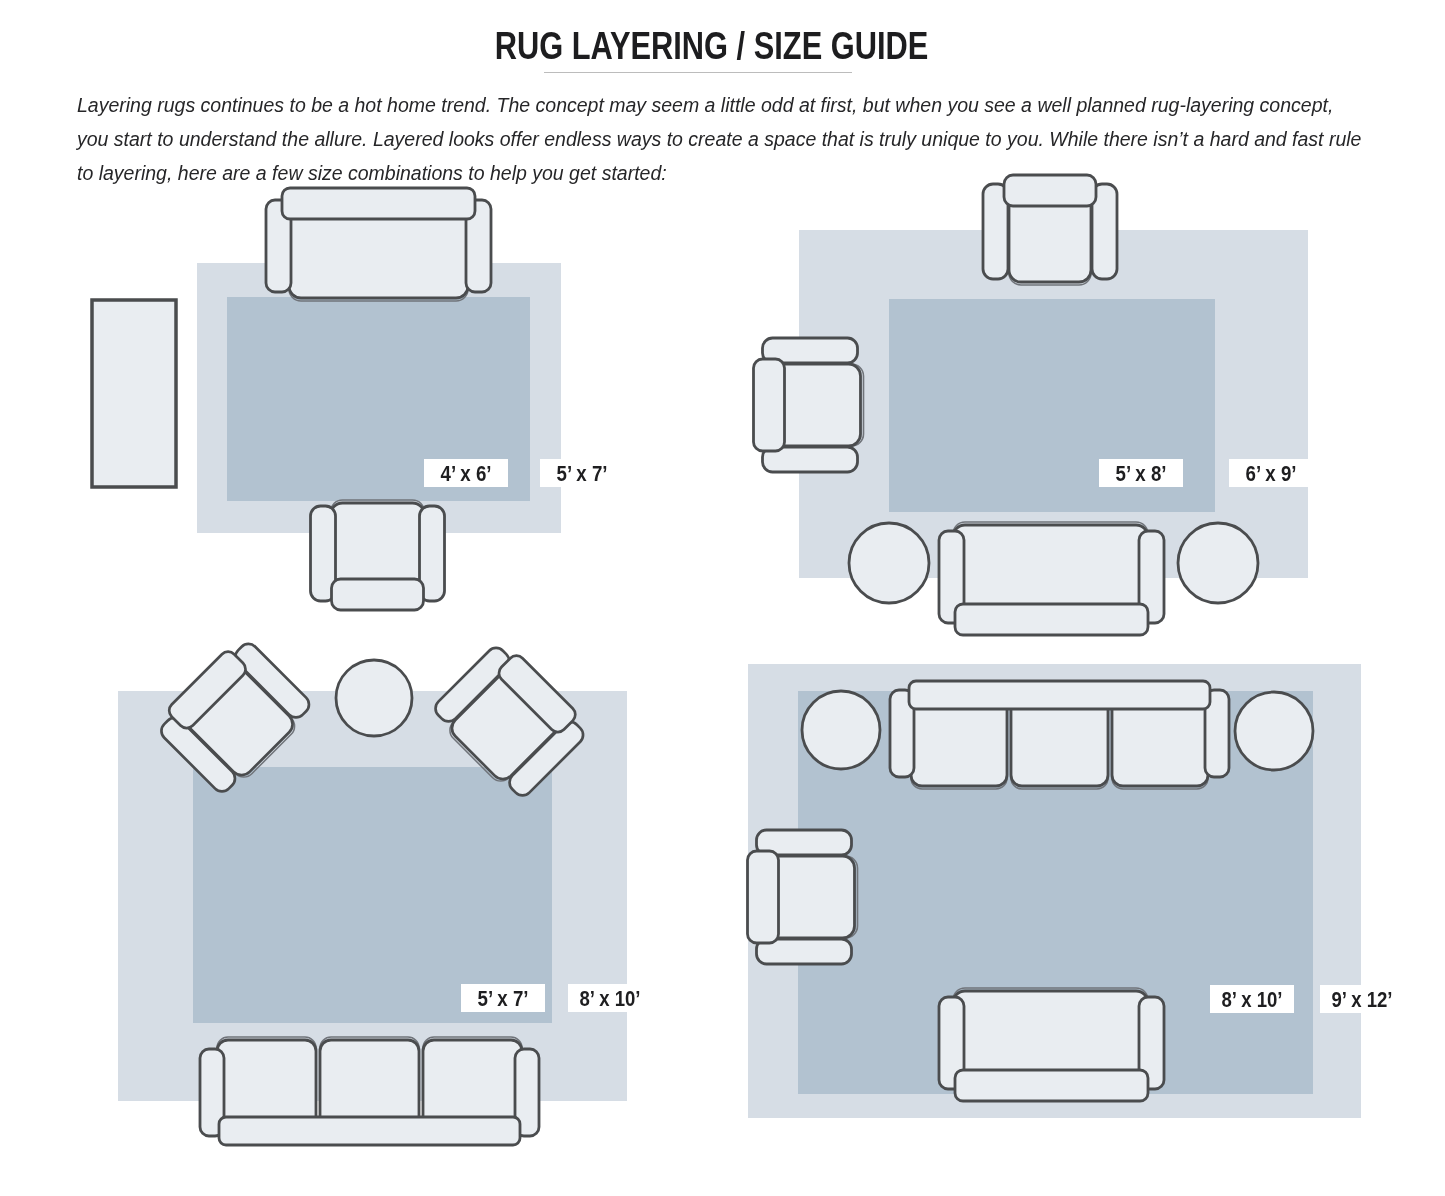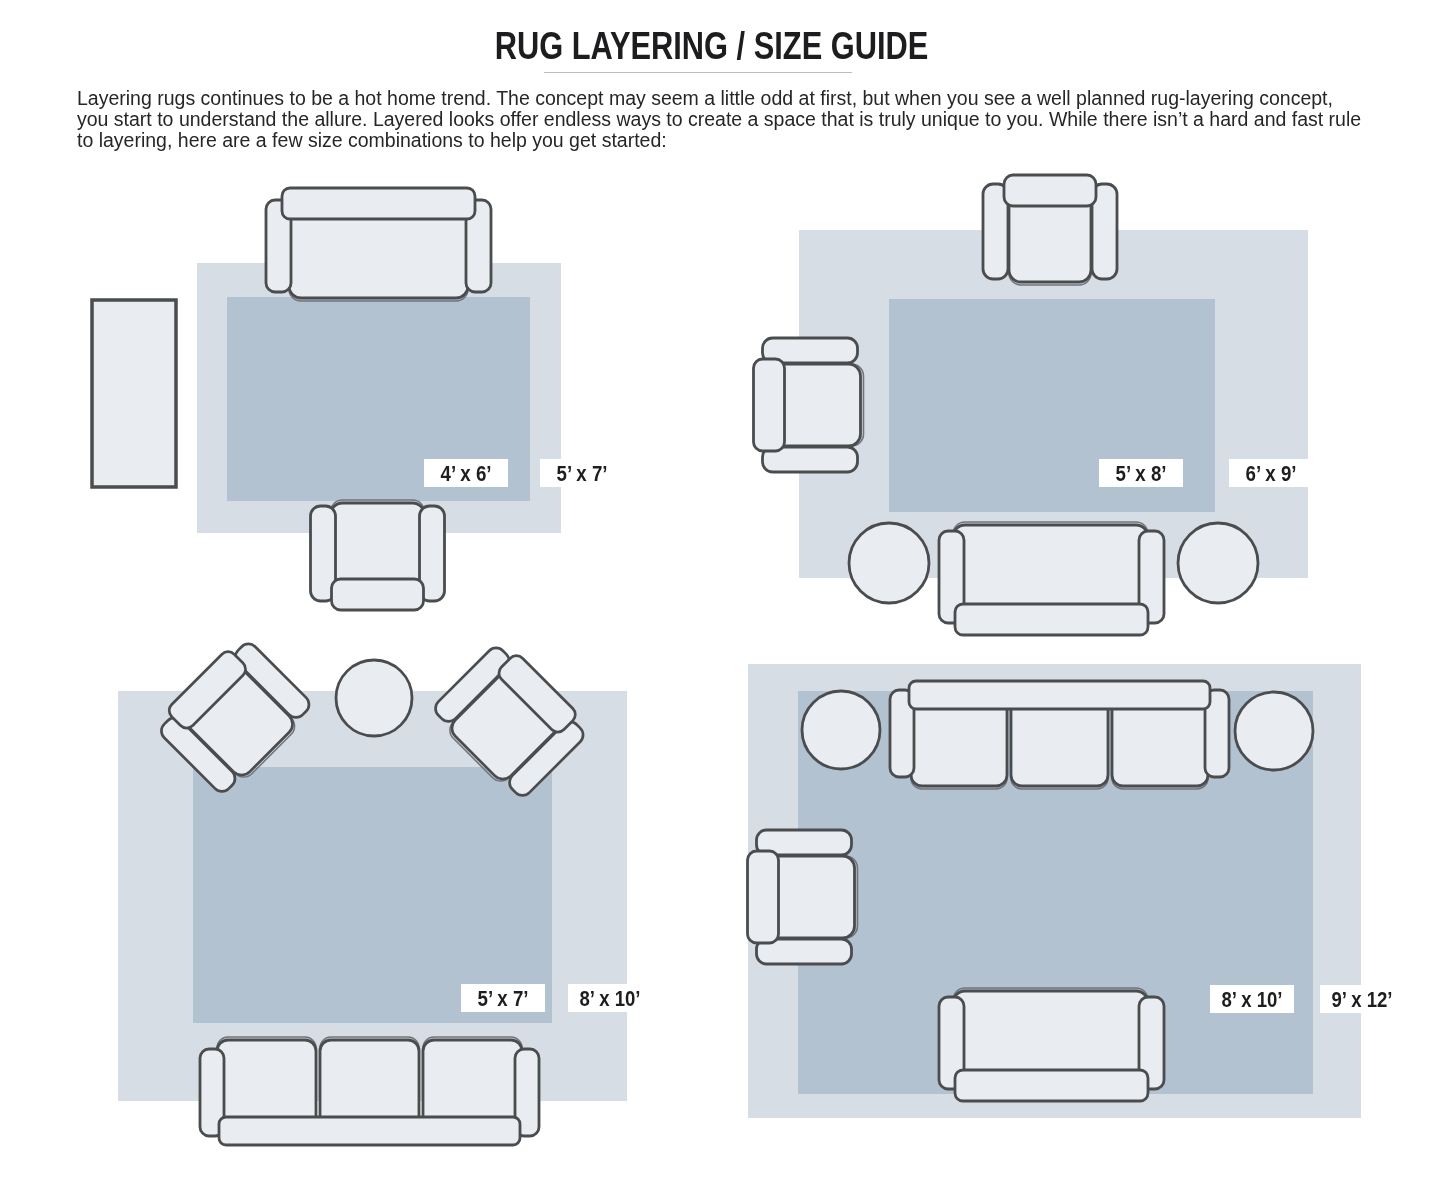--- a/index.html
+++ b/index.html
@@ -3,22 +3,22 @@
 <meta charset="utf-8">
 <style>
   html, body { margin:0; padding:0; background:#ffffff; }
   body { width:1445px; height:1196px; position:relative; overflow:hidden;
          font-family:"Liberation Sans", sans-serif; }
   .title { position:absolute; left:0; top:24px; width:1423px; text-align:center;
            font-size:39px; font-weight:bold; color:#1d1d1f; letter-spacing:0px;
            transform:scaleX(0.79); }
   .divider { position:absolute; left:544px; top:72px; width:308px; height:0;
              border-top:1.5px solid #bcbcbc; }
-  .para { position:absolute; left:77px; top:88px; font-size:19.5px; line-height:21px;
-          color:#262628; white-space:nowrap; }
+  .para { position:absolute; left:77px; top:88px; font-size:19.5px; line-height:34px;
+          color:#262628; white-space:nowrap;font-style:italic; }
 </style>
 </head>
 <body>
 <svg width="1445" height="1196" viewBox="0 0 1445 1196" style="position:absolute;left:0;top:0" font-family="Liberation Sans, sans-serif">
 <rect x="197" y="263" width="364" height="270" fill="#d6dde5"></rect>
 <rect x="227" y="297" width="303" height="204" fill="#b2c2d0"></rect>
 <rect x="92" y="300" width="84" height="187" fill="#e9edf1" stroke="#4a4c4e" stroke-width="3.5"></rect>
 <g transform="translate(266,188)">
       <rect x="23" y="25" width="179" height="88" rx="12" fill="none" stroke="#70747a" stroke-width="1.6"></rect>
       <rect x="23" y="22" width="179" height="88" rx="12" fill="#e9edf1" stroke="#4a4c4e" stroke-width="2.8"></rect>

